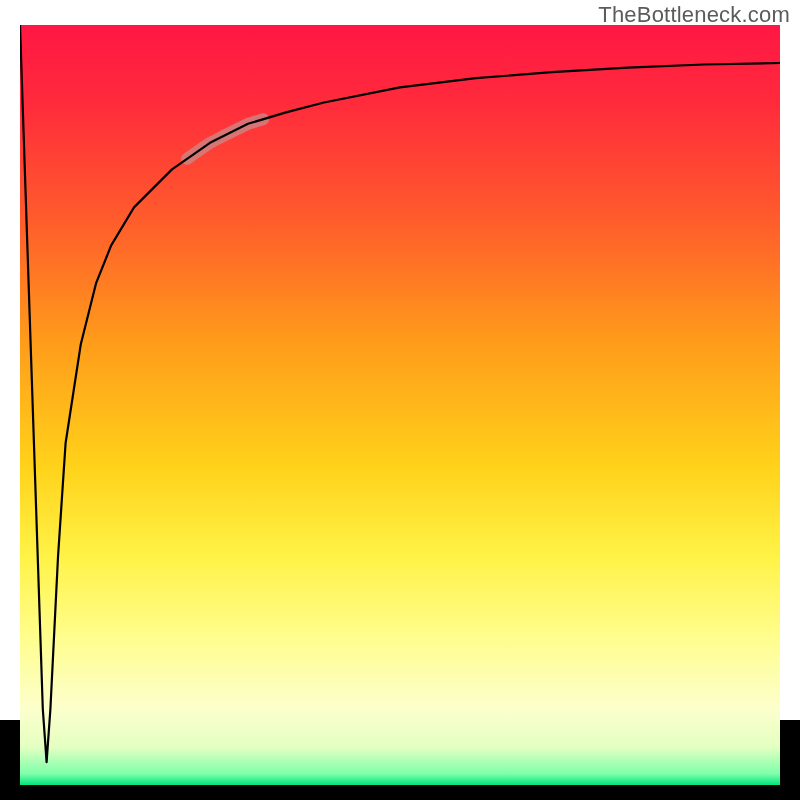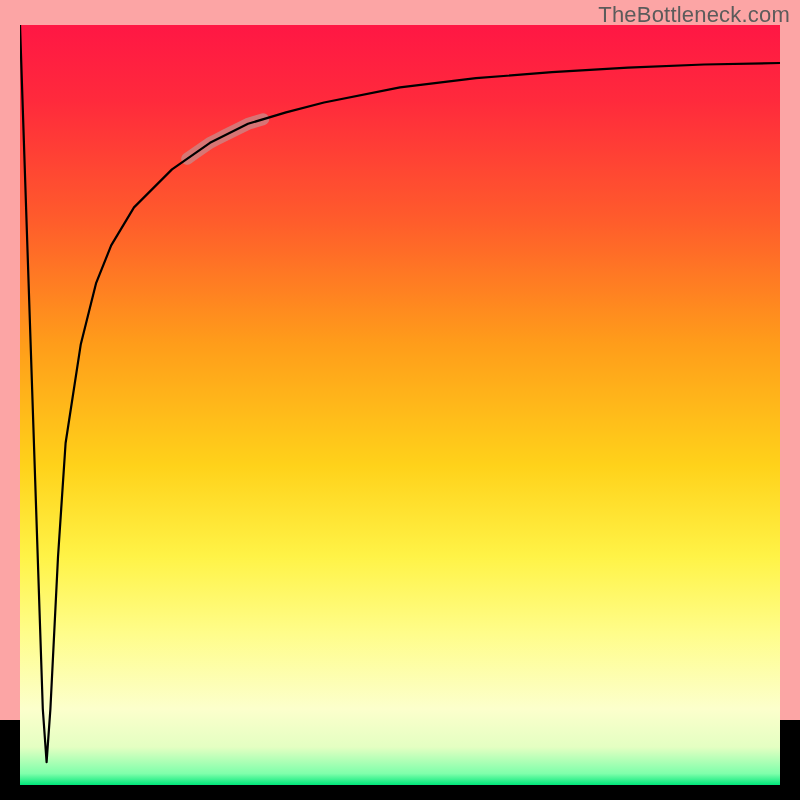--- a/index.html
+++ b/index.html
@@ -8,21 +8,21 @@
     width: 800px;
     height: 800px;
     background: #000;
     font-family: Arial, Helvetica, sans-serif;
     overflow: hidden;
   }
   .frame {
     position: relative;
     width: 800px;
     height: 720px;
-    background: #fca5a5;
+    background: #ffffff;
   }
   .watermark {
     position: absolute;
     top: 2px;
     right: 10px;
     color: #5b5b5b;
     font-size: 22px;
     font-weight: 500;
     letter-spacing: 0.2px;
     user-select: none;

